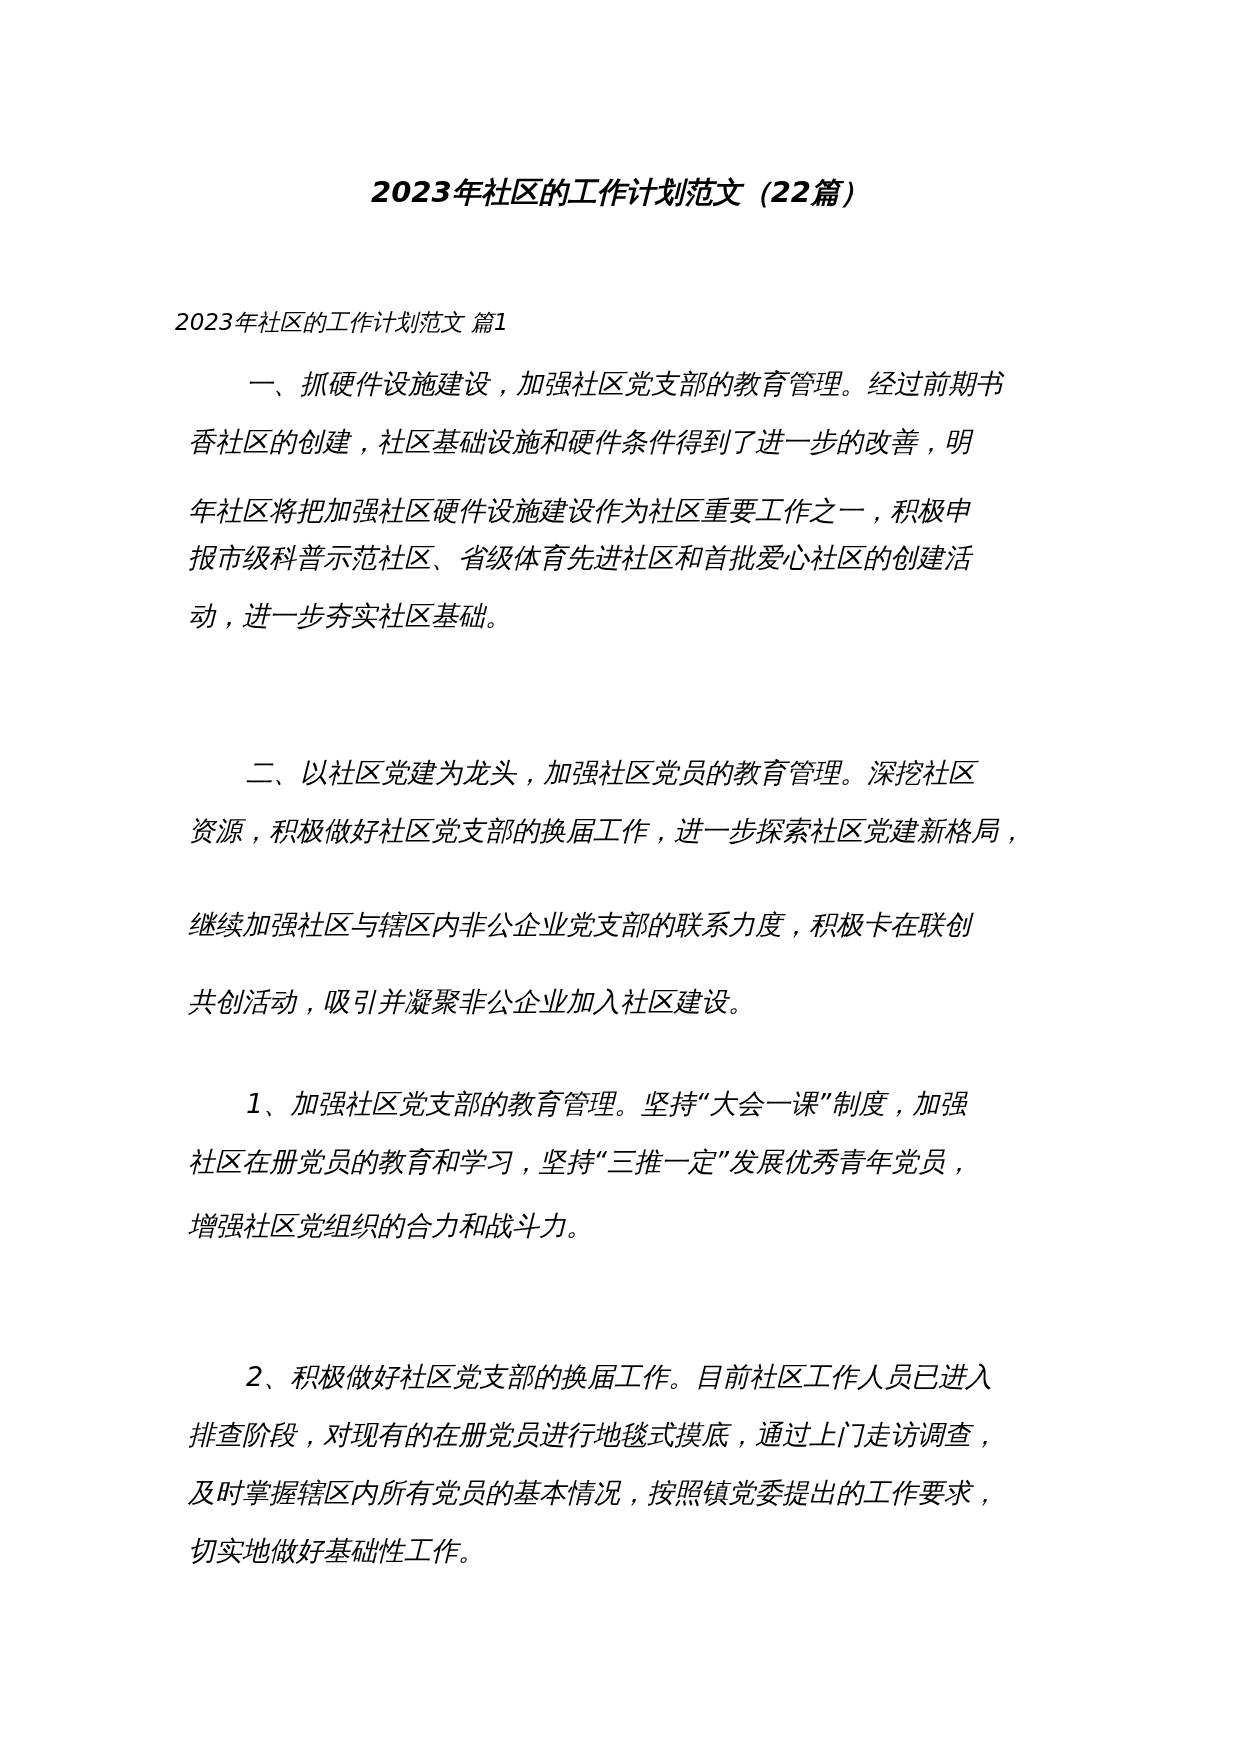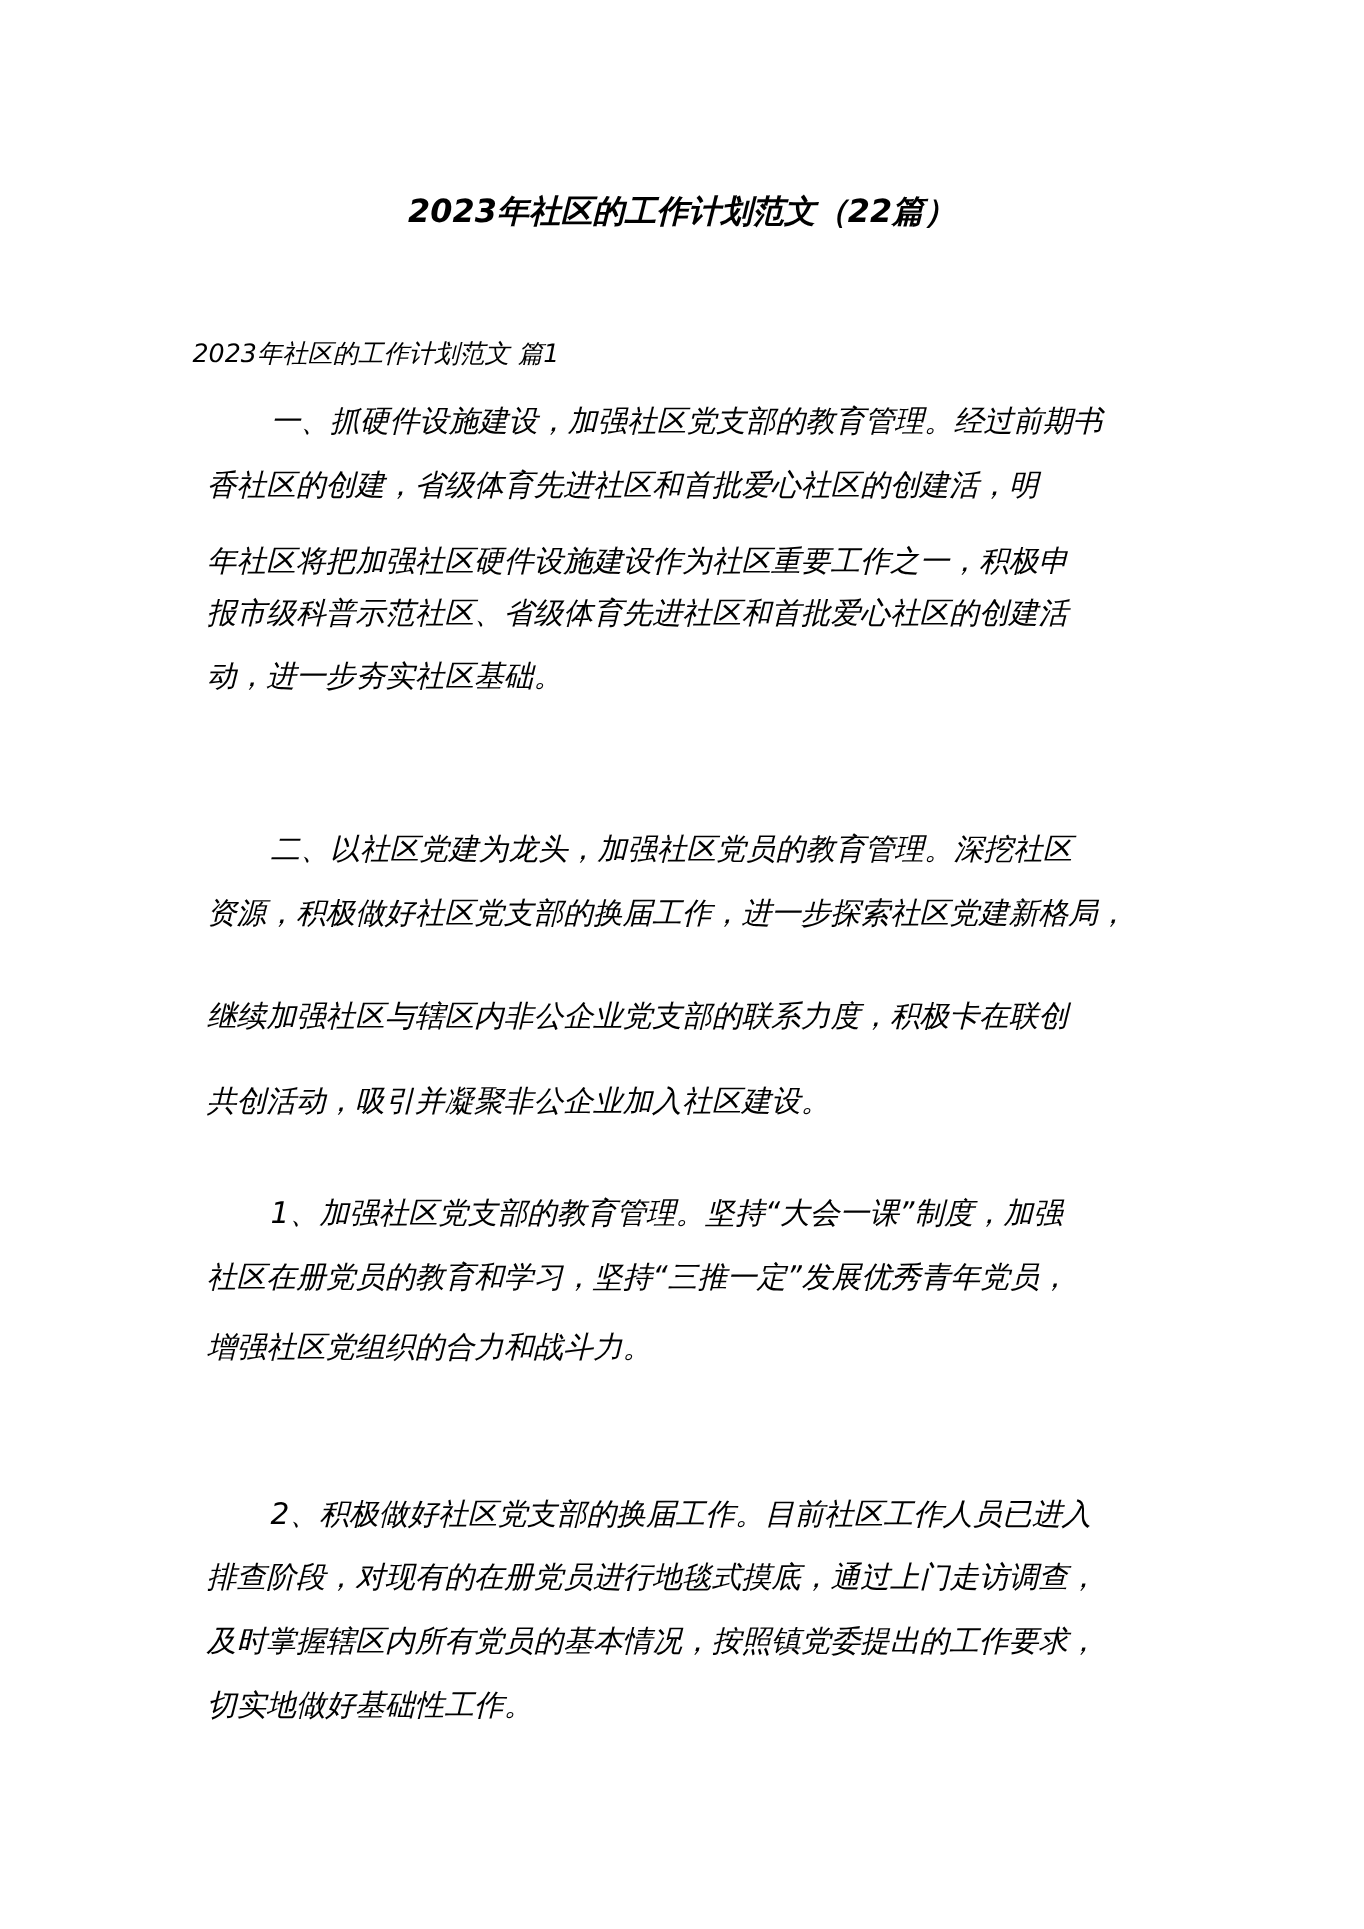--- a/index.html
+++ b/index.html
@@ -57,21 +57,21 @@
 <body>
 
 <div class="page">
 
   <div class="doc-title">2023年社区的工作计划范文（22篇）</div>
 
   <div class="subheading" style="top:305px;">2023年社区的工作计划范文 篇1</div>
 
   <div>
     <div class="line indent" style="top:366px;">一、抓硬件设施建设，加强社区党支部的教育管理。经过前期书</div>
-    <div class="line" style="top:424px;">香社区的创建，省级体育先进社区和首批爱心社区的创建活，明</div>
+    <div class="line" style="top:424px;">香社区的创建，社区基础设施和硬件条件得到了进一步的改善，明</div>
     <div class="line" style="top:493px;">年社区将把加强社区硬件设施建设作为社区重要工作之一，积极申</div>
     <div class="line" style="top:540px;">报市级科普示范社区、省级体育先进社区和首批爱心社区的创建活</div>
     <div class="line" style="top:598px;">动，进一步夯实社区基础。</div>
   </div>
 
   <div>
     <div class="line indent" style="top:755px;">二、以社区党建为龙头，加强社区党员的教育管理。深挖社区</div>
     <div class="line" style="top:813px;">资源，积极做好社区党支部的换届工作，进一步探索社区党建新格局，</div>
     <div class="line" style="top:871px;margin-top:36px;">继续加强社区与辖区内非公企业党支部的联系力度，积极卡在联创</div>
     <div class="line" style="top:956px;margin-top:28px;">共创活动，吸引并凝聚非公企业加入社区建设。</div>

